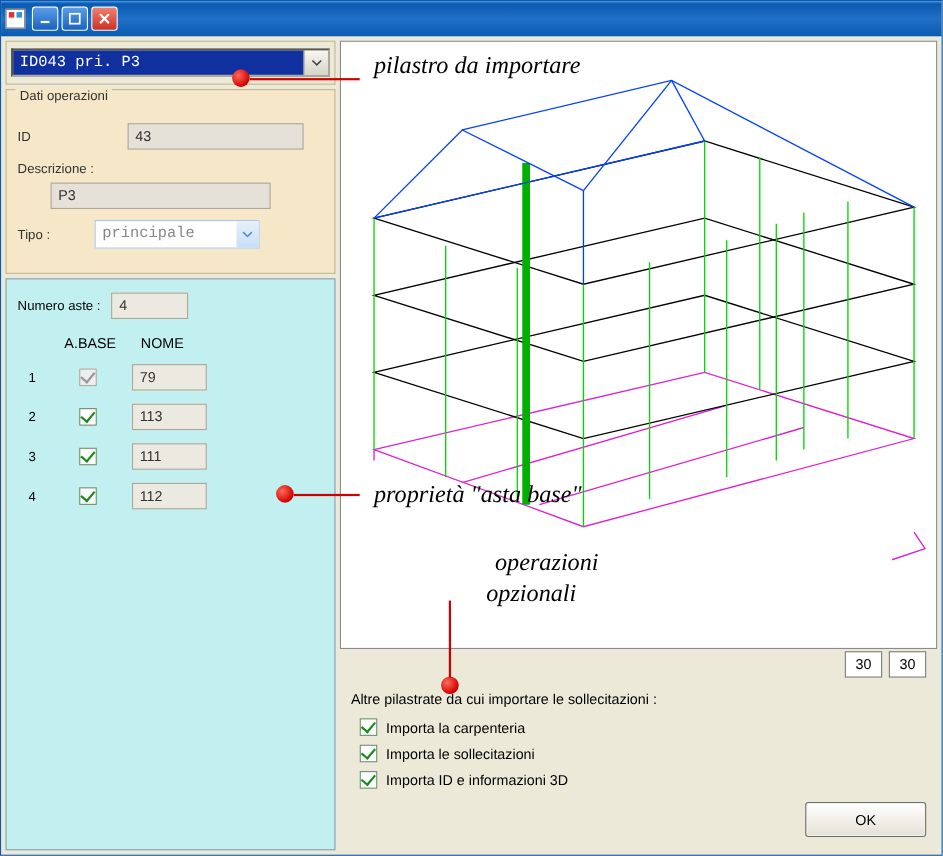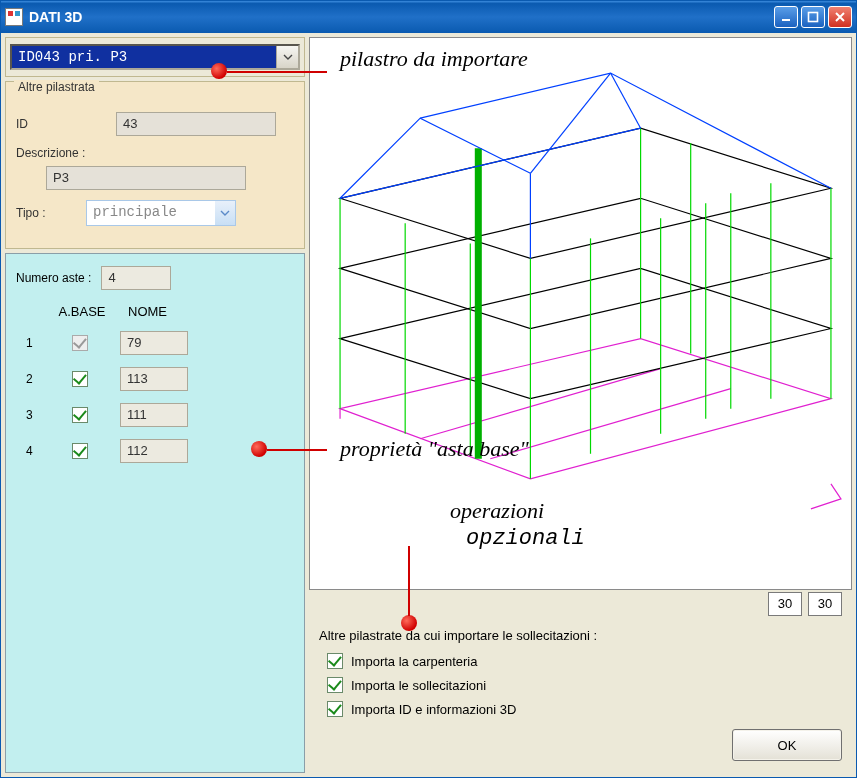--- a/index.html
+++ b/index.html
@@ -207,21 +207,20 @@
   .red-line {
     position:absolute; background:#d00000;
   }
 </style>
 </head>
 <body>
 
 <div class="window">
   <div class="titlebar">
     <span class="appicon"></span>
-    <span class="title">DATI 3D</span>
     <div class="winbtns">
       <div class="winbtn min">
         <svg viewBox="0 0 12 12">
             <rect x="2" y="8" width="8" height="2" fill="#fff"></rect>
           </svg>
       </div>
       <div class="winbtn max">
         <svg viewBox="0 0 12 12">
             <rect x="1.5" y="1.5" width="9" height="9" fill="none" stroke="#fff" stroke-width="1.6"></rect>
           </svg>
@@ -242,21 +241,21 @@
           <div class="combo-text">ID043 pri. P3</div>
           <div class="combo-btn">
             <svg width="10" height="10" viewBox="0 0 10 10">
                 <path d="M1 3 L5 7 L9 3" fill="none" stroke="#444" stroke-width="1.4"></path>
               </svg>
           </div>
         </div>
       </div>
 
       <div class="groupbox legend-label">
-        <div class="group-title">Altre pilastrata</div>
+        <div class="group-title">Dati operazioni</div>
         <div class="frow">
           <label>ID</label>
           <div class="tbox narrow">43</div>
         </div>
         <div class="frow">
           <label style="width:auto">Descrizione :</label>
         </div>
         <div class="frow" style="margin-top:-4px; margin-left:30px;">
           <div class="tbox" style="width:200px;flex:none;">P3</div>
         </div>
@@ -352,21 +351,21 @@
               <path d="M330 90 L300 35"></path>
               <path d="M30 160 L330 90"></path>
               <path d="M220 220 L220 135"></path>
             </g>
           </g>
         </svg>
 
         <div class="annot" style="left:30px; top:8px;">pilastro da importare</div>
         <div class="annot" style="left:30px; top:398px;">proprietà "asta base"</div>
         <div class="annot" style="left:140px; top:460px;font-style:italic;">operazioni</div>
-        <div class="annot" style="left:156px; top:488px;font-family:Liberation Mono, monospace;">opzionali</div>
+        <div class="annot" style="left:132px; top:488px;">opzionali</div>
       </div>
 
       <div class="bottom-area">
         <div class="coord-boxes">
           <div class="coord">30</div>
           <div class="coord">30</div>
         </div>
         <div class="imports-label">Altre pilastrate da cui importare le sollecitazioni :</div>
         <div class="checkline">
           <span class="checkbox checked"></span>

